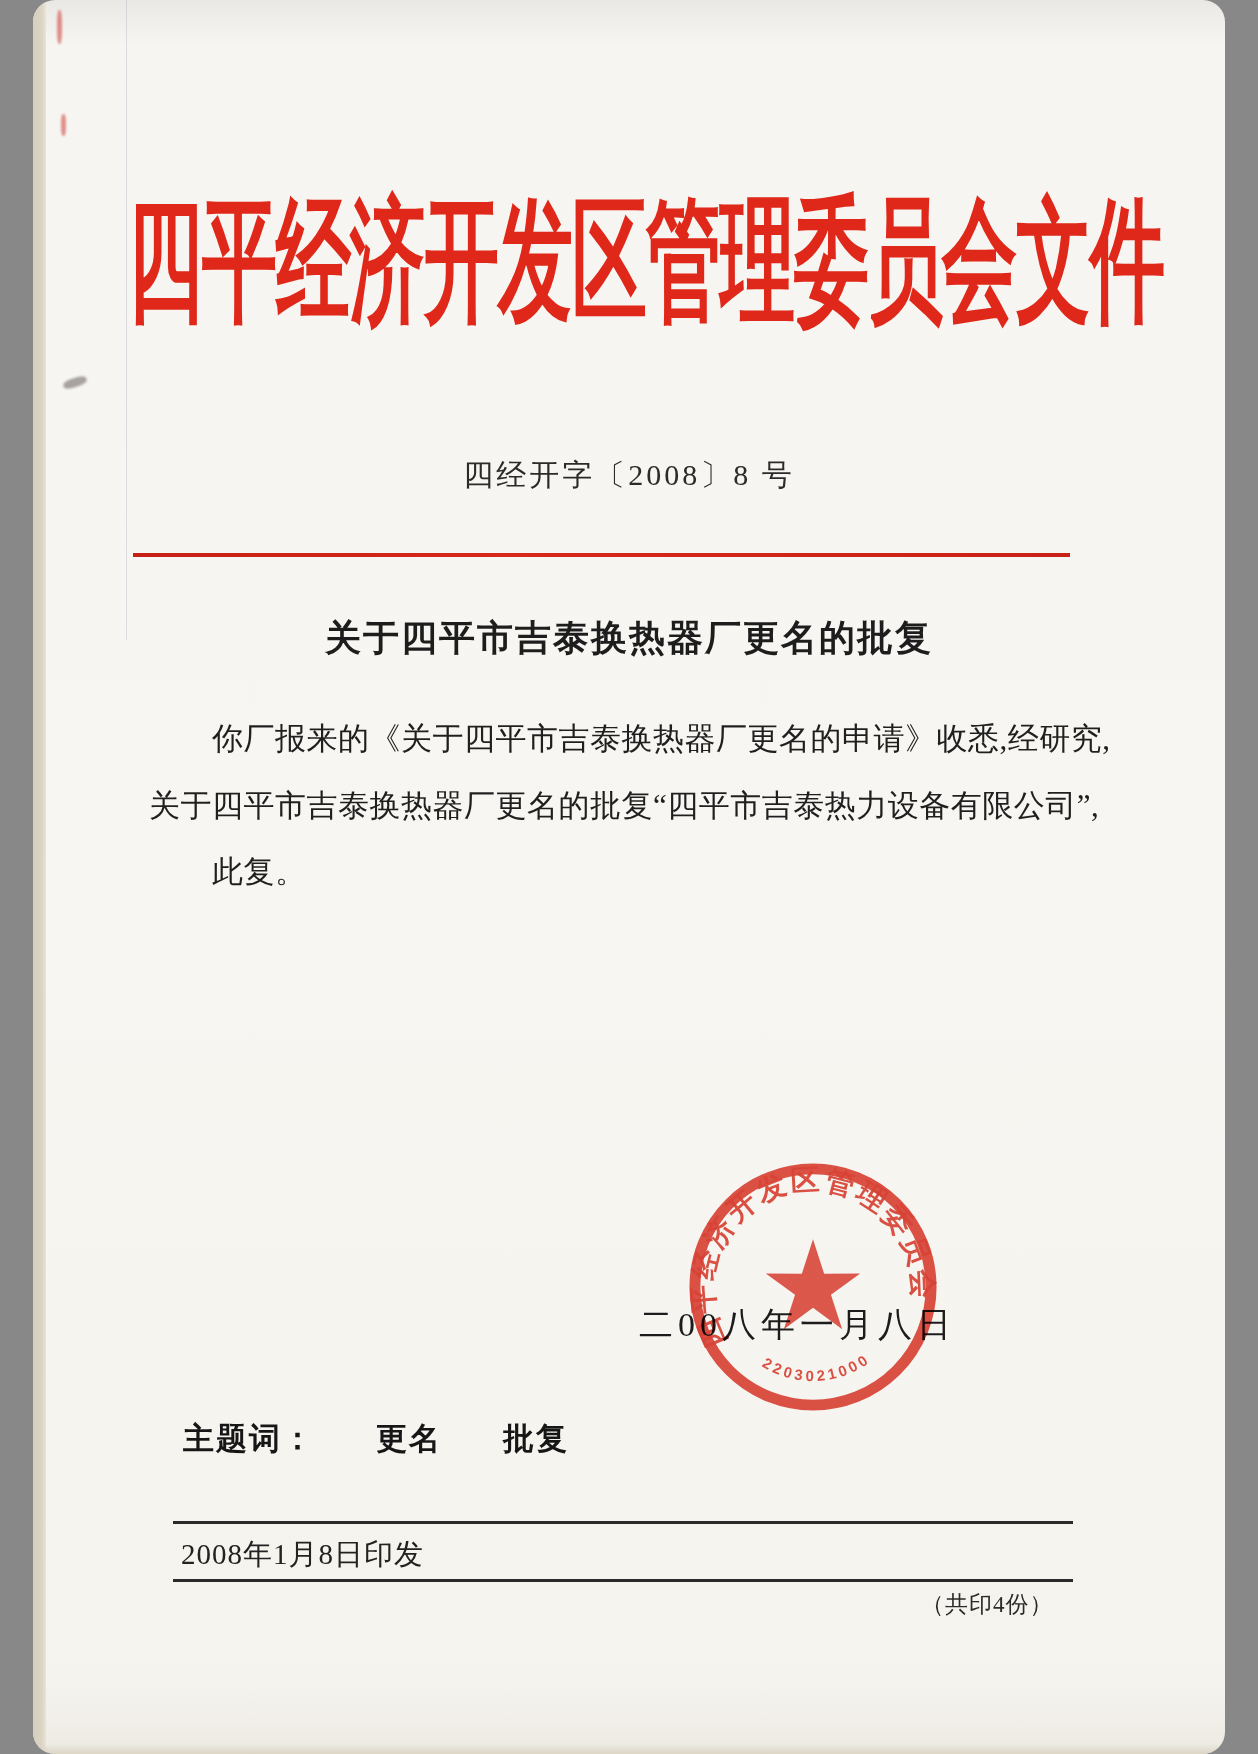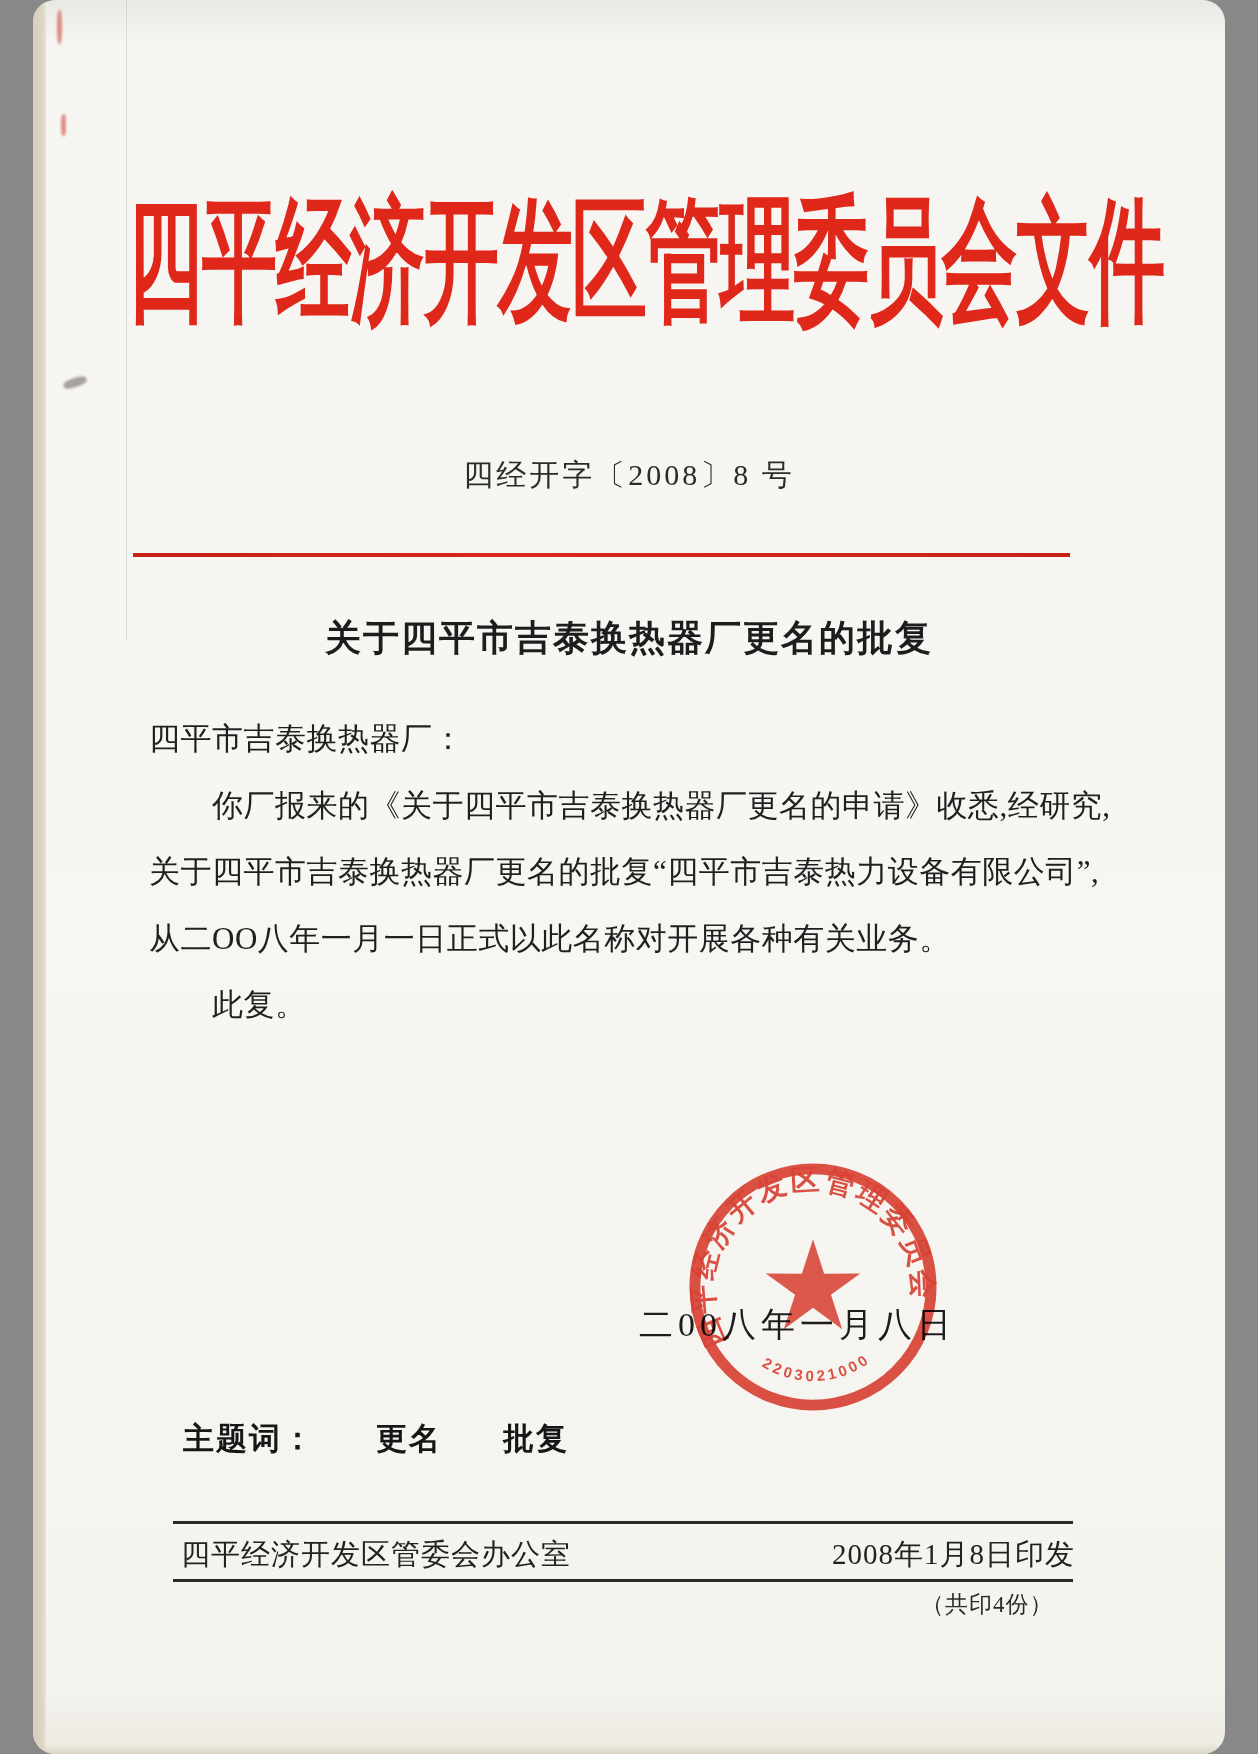--- a/index.html
+++ b/index.html
@@ -90,24 +90,22 @@
 
   <div class="masthead">四平经济开发区管理委员会文件</div>
 
   <div class="doc-number">四经开字〔2008〕8 号</div>
 
   <div class="red-rule"></div>
 
   <div class="doc-title">关于四平市吉泰换热器厂更名的批复</div>
 
   <div class="body-text">
-    <div class="body-line">四平市吉泰换热器厂：</div>
     <div class="body-line indent">你厂报来的《关于四平市吉泰换热器厂更名的申请》收悉,经研究,</div>
     <div class="body-line">关于四平市吉泰换热器厂更名的批复“四平市吉泰热力设备有限公司”,</div>
-    <div class="body-line">从二OO八年一月一日正式以此名称对开展各种有关业务。</div>
     <div class="body-line indent">此复。</div>
   </div>
 
   <div class="date-line">二00八年一月八日</div>
 
   <svg class="seal" viewBox="0 0 260 260">
     <defs>
       <path id="arcTop" d="M 46,189 A 101,101 0 1 1 214,189" fill="none"></path>
       <path id="arcBottom" d="M 73,206 A 96,96 0 0 0 187,206" fill="none"></path>
     </defs>
@@ -123,21 +121,20 @@
 
   <div class="subject-row">
     <span>主题词：</span>
     <span class="term">更名</span>
     <span class="term">批复</span>
   </div>
 
   <div class="footer-rule rule-1"></div>
 
   <div class="office-row">
-    <span>四平经济开发区管委会办公室</span>
     <span>2008年1月8日印发</span>
   </div>
 
   <div class="footer-rule rule-2"></div>
 
   <div class="copies-note">（共印4份）</div>
 
 </div>
 
 </body></html>

